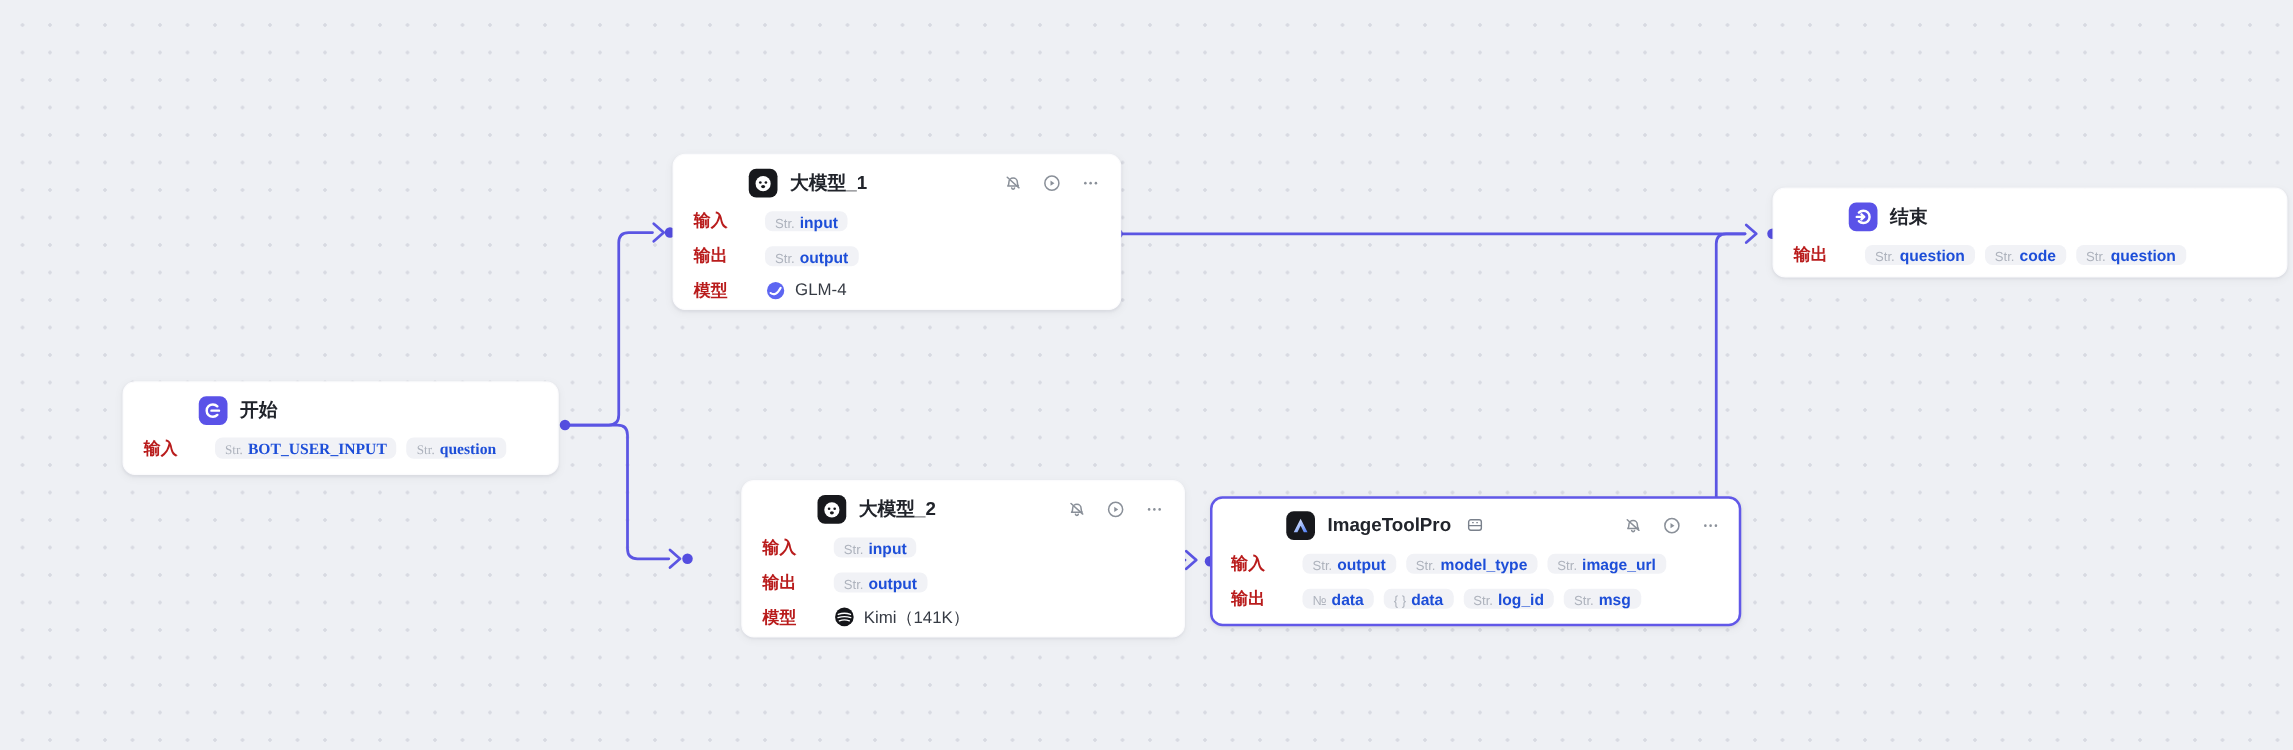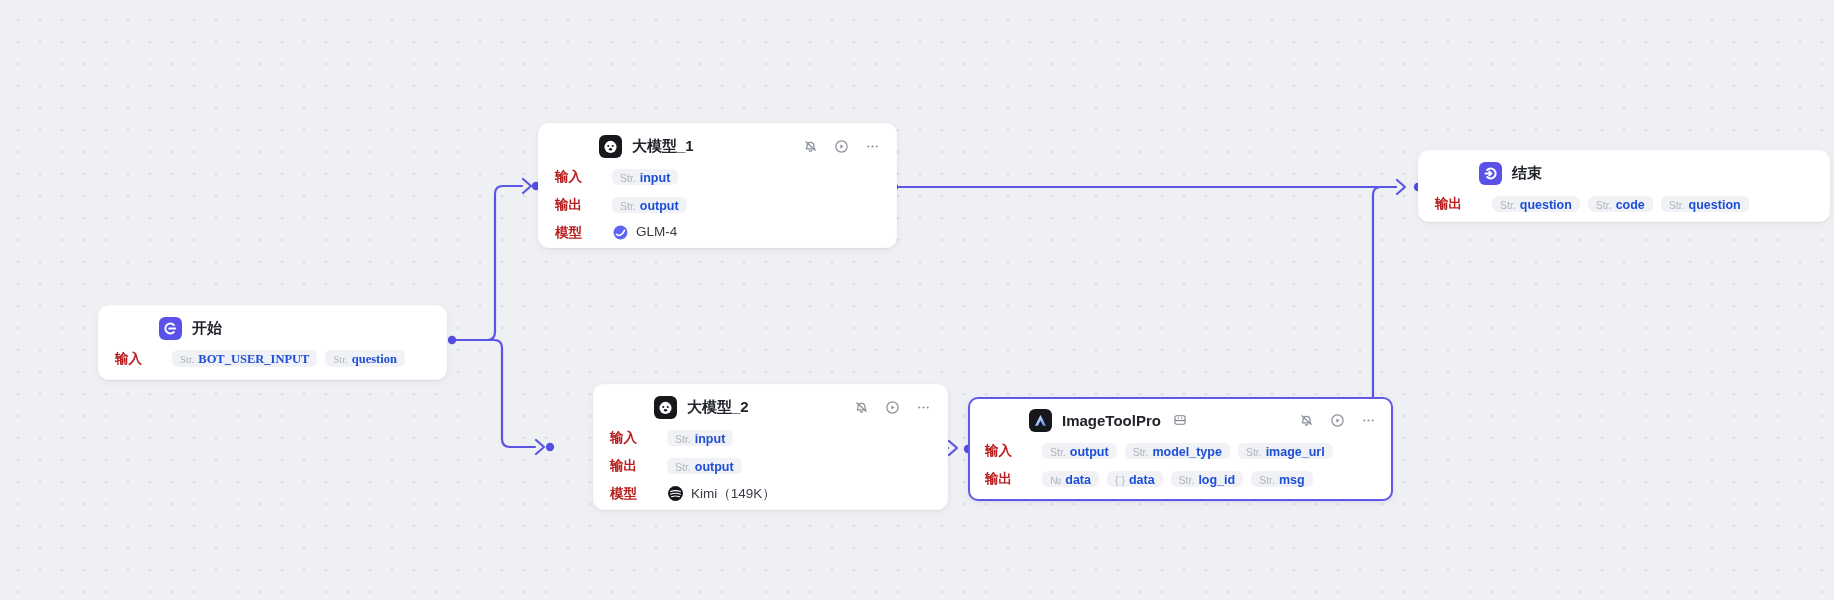--- a/index.html
+++ b/index.html
@@ -207,21 +207,21 @@
         </span>
       </span>
     </div>
     <div class="row">
       <span class="row-label">模型</span>
       <span class="model-value">
         <svg class="model-ic" width="17" height="17" viewBox="0 0 16 16">
           <circle cx="8" cy="8" r="7" fill="#141519"></circle>
           <path d="M3.4,6.2 Q8,4.4 12.6,6.2 M3.2,8.6 Q8,7 12.8,8.6 M4.2,11 Q8,9.6 11.8,11" fill="none" stroke="#fff" stroke-width="1" stroke-linecap="round"></path>
         </svg>
-        <span>Kimi（149K）</span>
+        <span>Kimi（141K）</span>
       </span>
     </div>
   </div>
 
   <div class="node selected" style="left:968px;top:397px;width:425px;height:104px;">
     <div class="node-header">
       <span class="node-icon bg-black">
         <svg width="17" height="17" viewBox="0 0 16 16">
           <defs>
             <linearGradient id="itpg" x1="0" y1="0" x2="1" y2="1">

